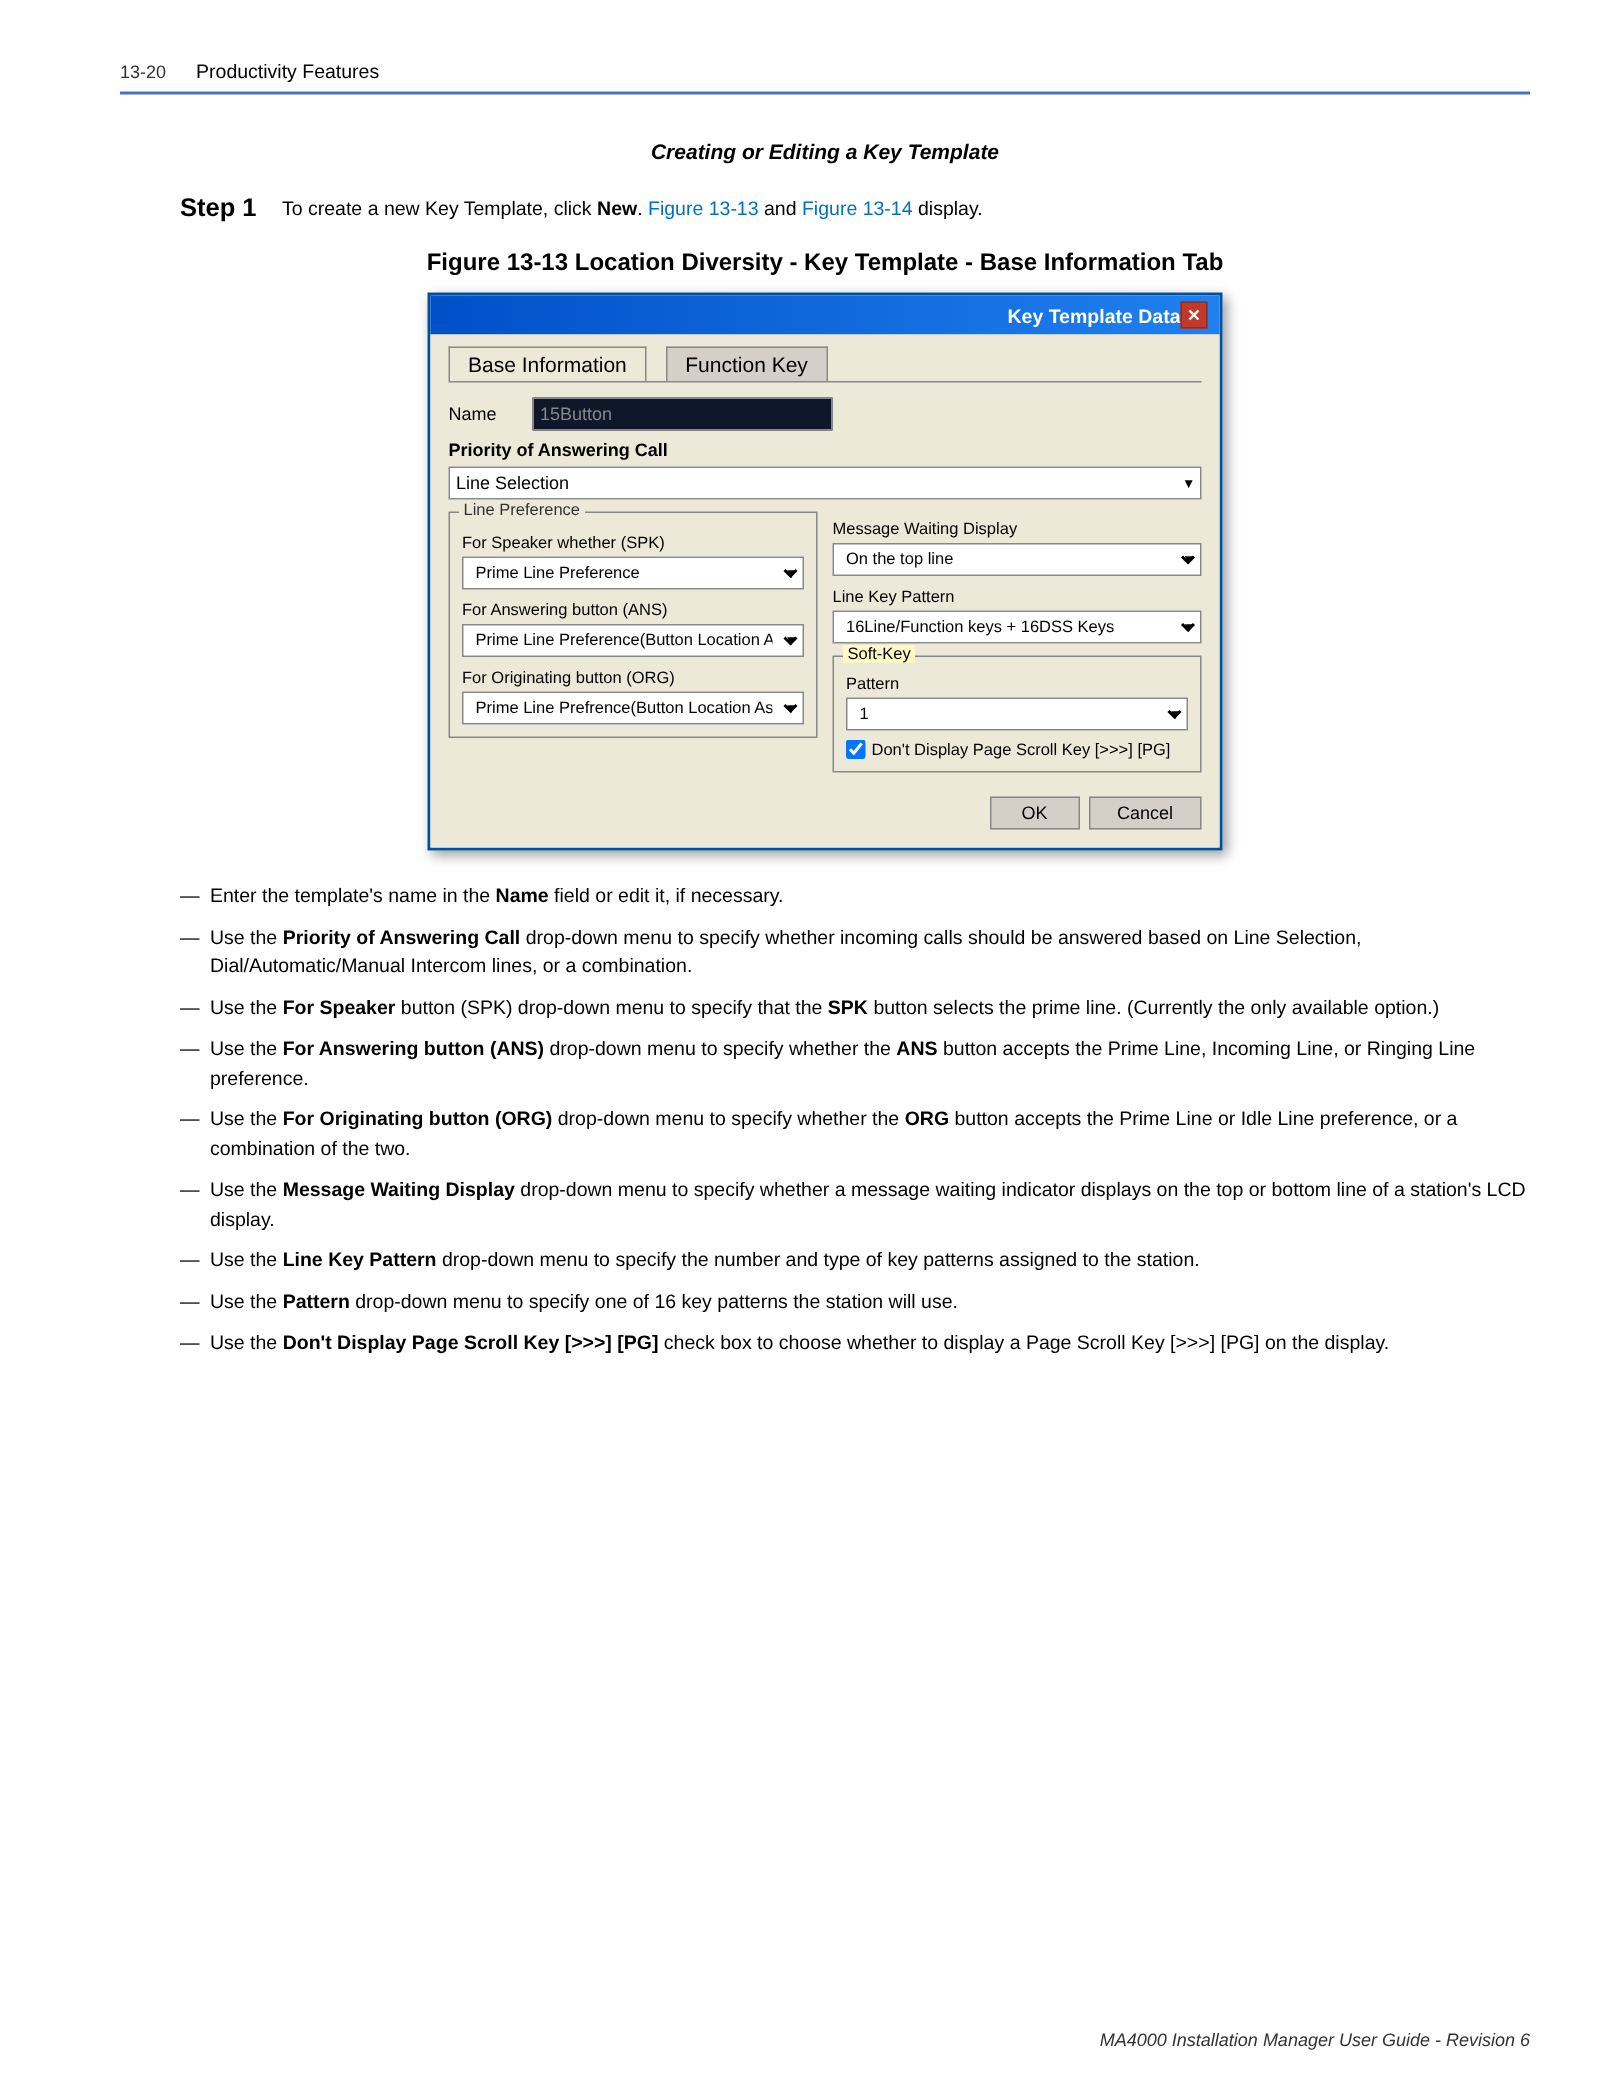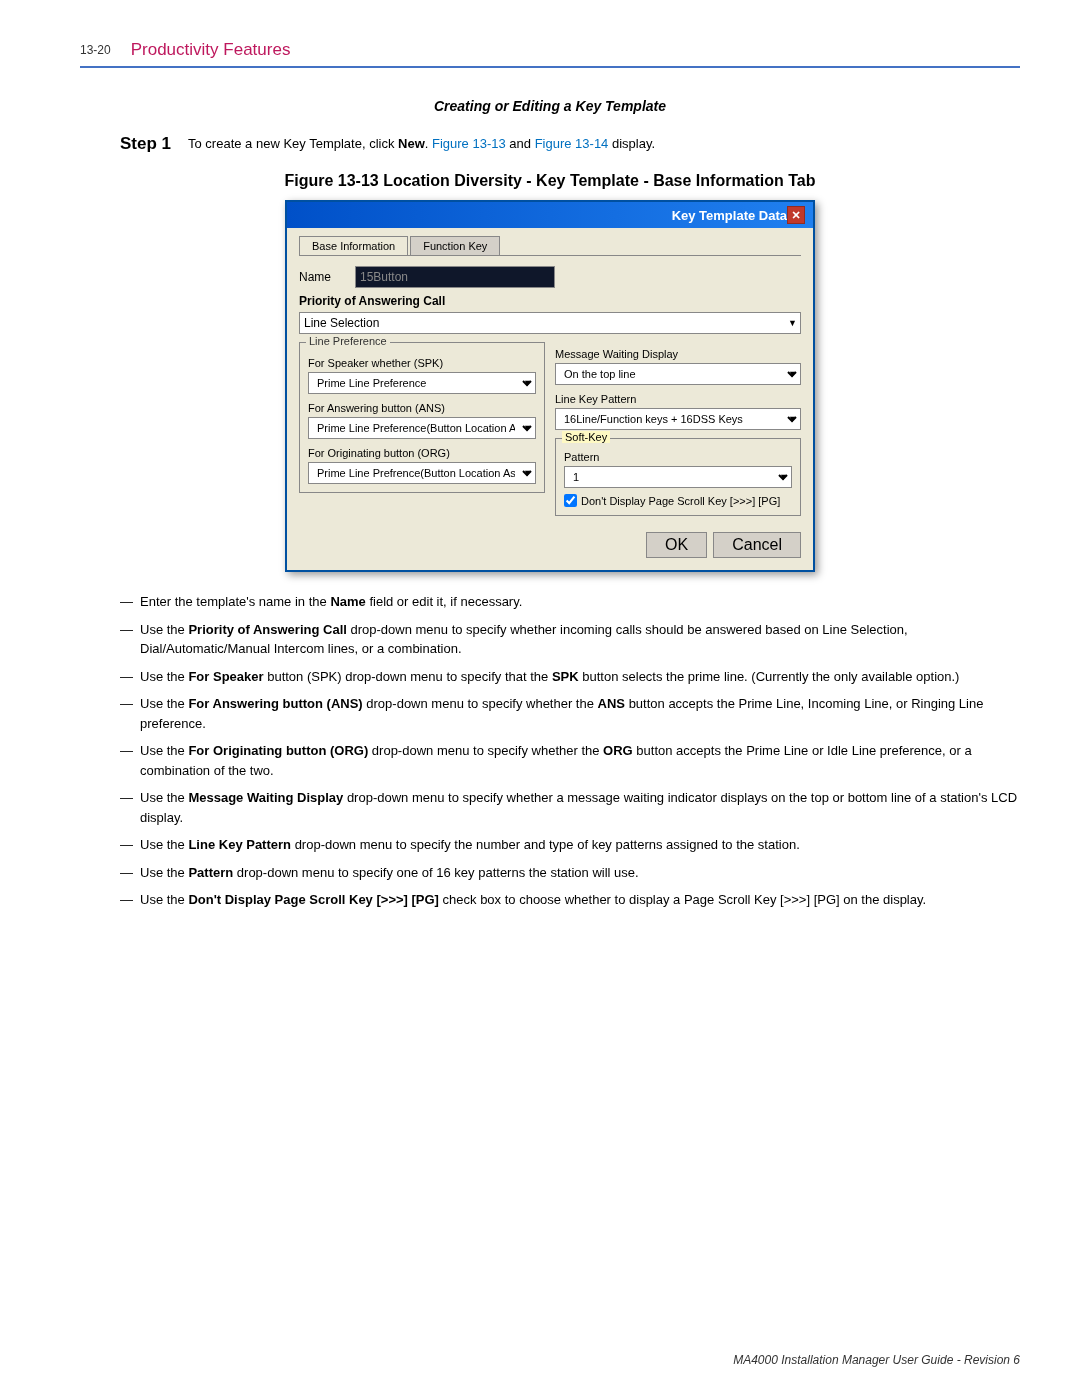--- a/index.html
+++ b/index.html
@@ -25,22 +25,22 @@
       padding-bottom: 6px;
       margin-bottom: 30px;
     }
     .header-line .page-num {
       font-size: 12px;
       color: #333;
       margin-right: 20px;
       white-space: nowrap;
     }
     .header-line .section-title {
-      font-size: 17px;
-      color: #be185d;
+      font-size: 13px;
+      color: #000000;
     }
     .section-heading {
       font-weight: bold;
       font-style: italic;
       font-size: 14px;
       text-align: center;
       margin-bottom: 20px;
     }
     .step-block {
       display: flex;
@@ -109,23 +109,23 @@
     .tabs-bar {
       display: flex;
       border-bottom: 1px solid #888;
       margin-bottom: 10px;
     }
     .tab {
       background: #D4D0C8;
       border: 1px solid #888;
       border-bottom: none;
       padding: 3px 12px;
-      font-size: 11px;
+      font-size: 14px;
       cursor: pointer;
-      margin-right: 2px;
+      margin-right: 13px;
     }
     .tab.active {
       background: #ECE9D8;
       font-weight: normal;
     }
     .form-row {
       display: flex;
       align-items: center;
       margin-bottom: 6px;
     }
@@ -224,21 +224,21 @@
       display: flex;
       justify-content: flex-end;
       gap: 6px;
       margin-top: 10px;
       padding-top: 6px;
     }
     .dlg-btn {
       background: #D4D0C8;
       border: 1px solid #888;
       padding: 3px 18px;
-      font-size: 16px;
+      font-size: 12px;
       cursor: pointer;
       min-width: 60px;
     }
     .checkbox-row {
       display: flex;
       align-items: center;
       font-size: 11px;
       margin-top: 6px;
     }
     .checkbox-row input {

